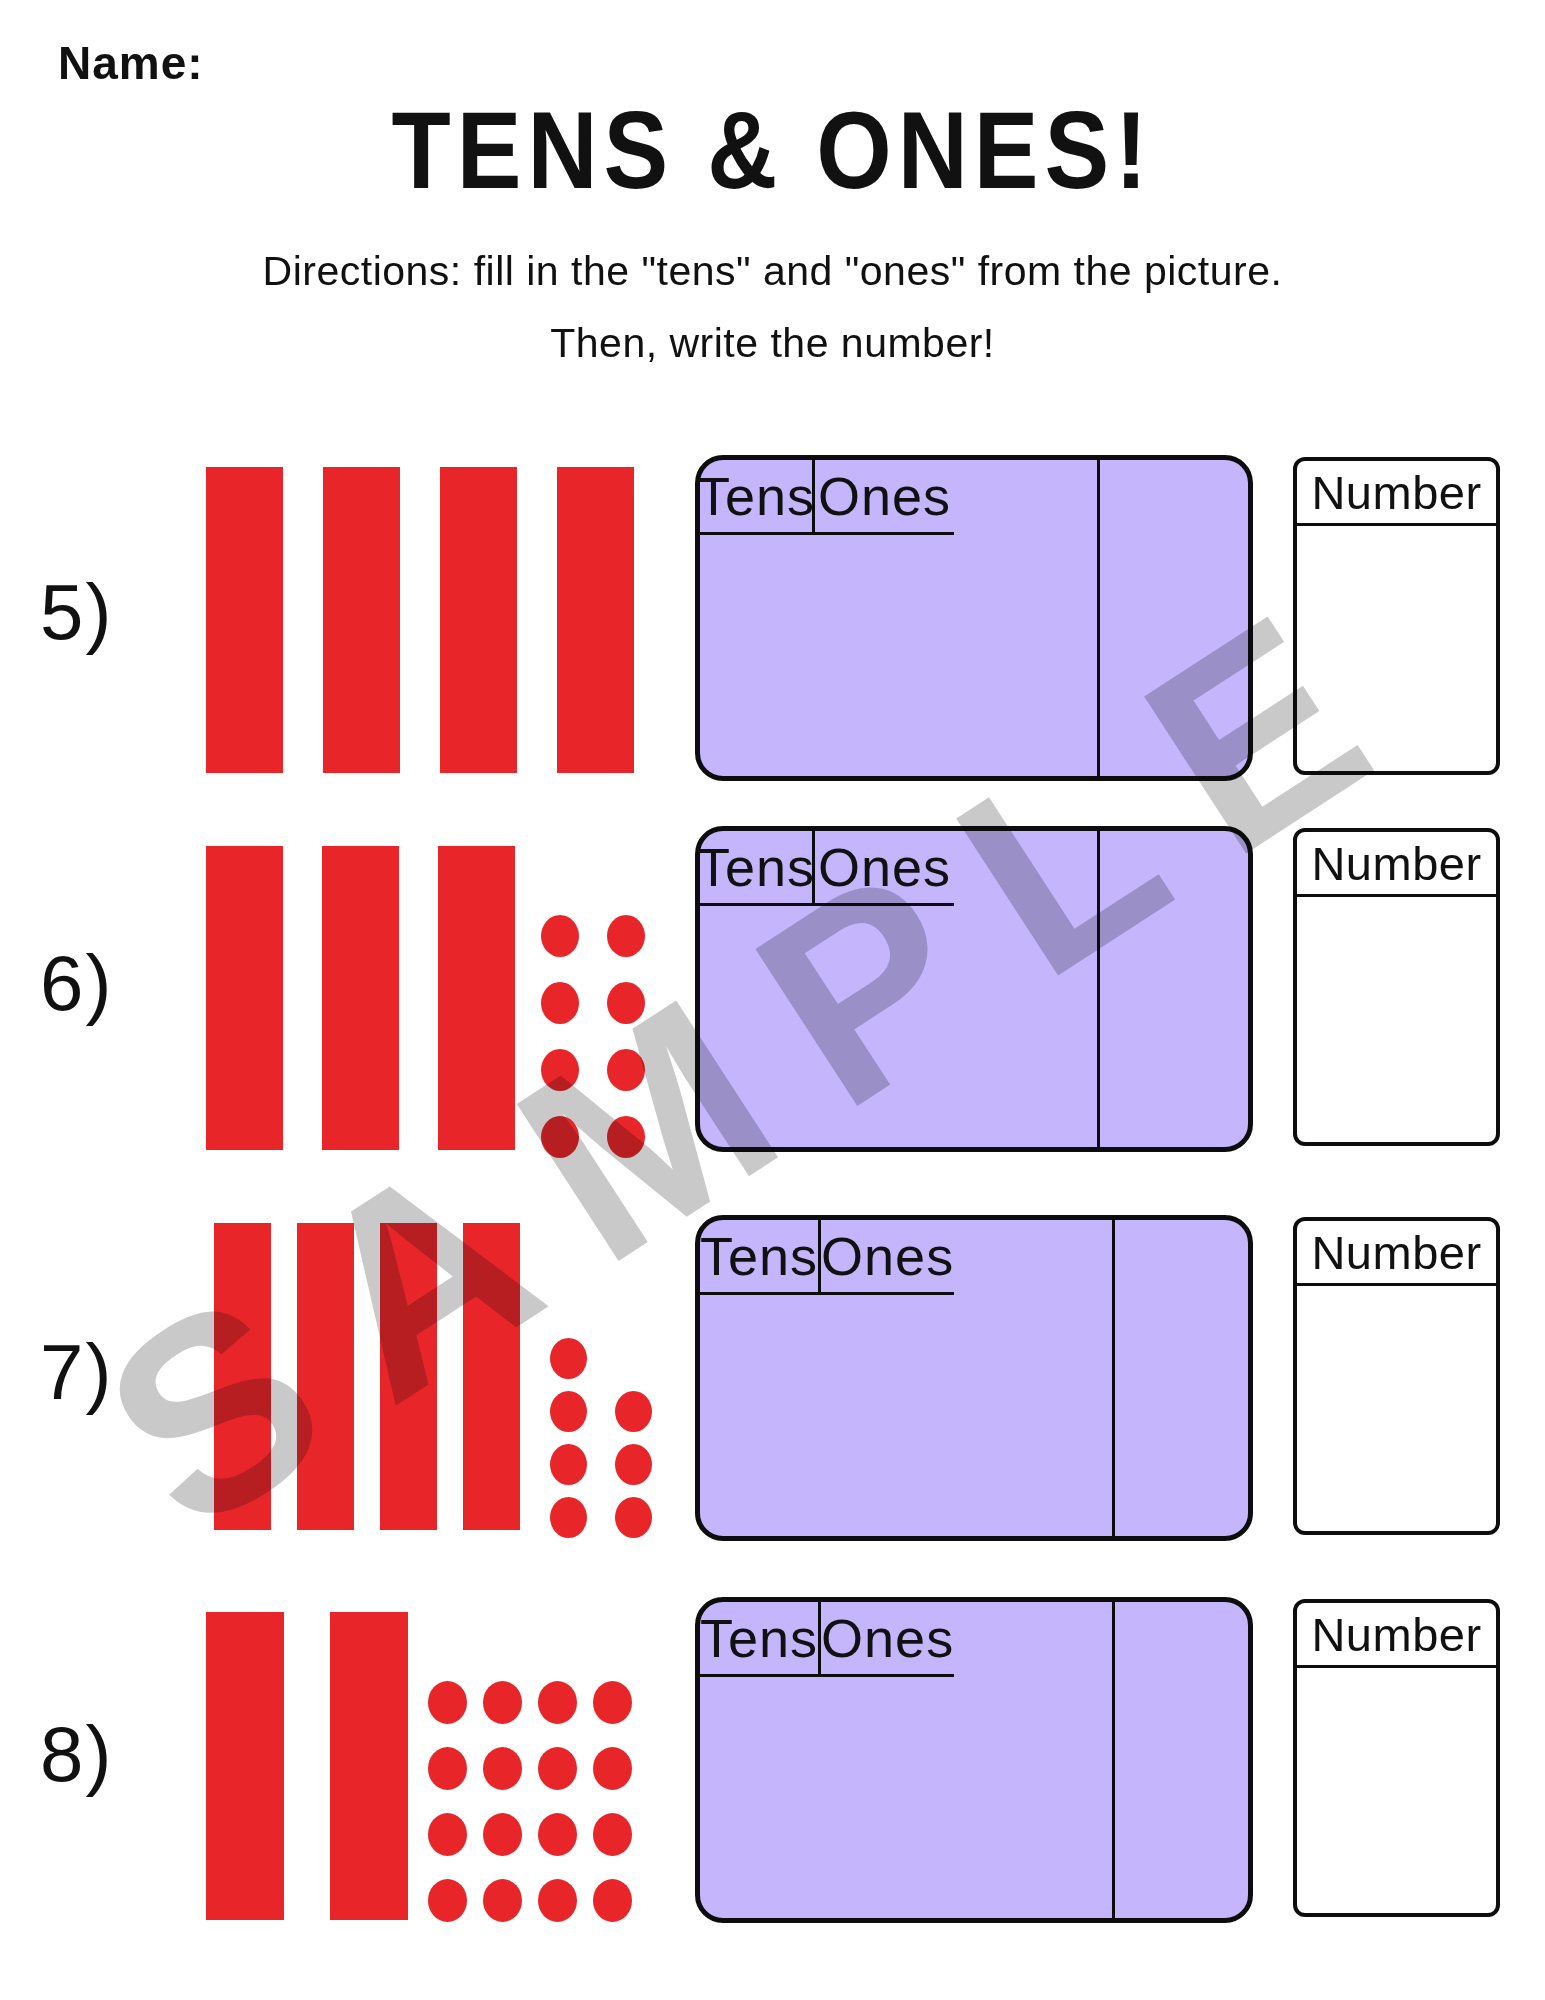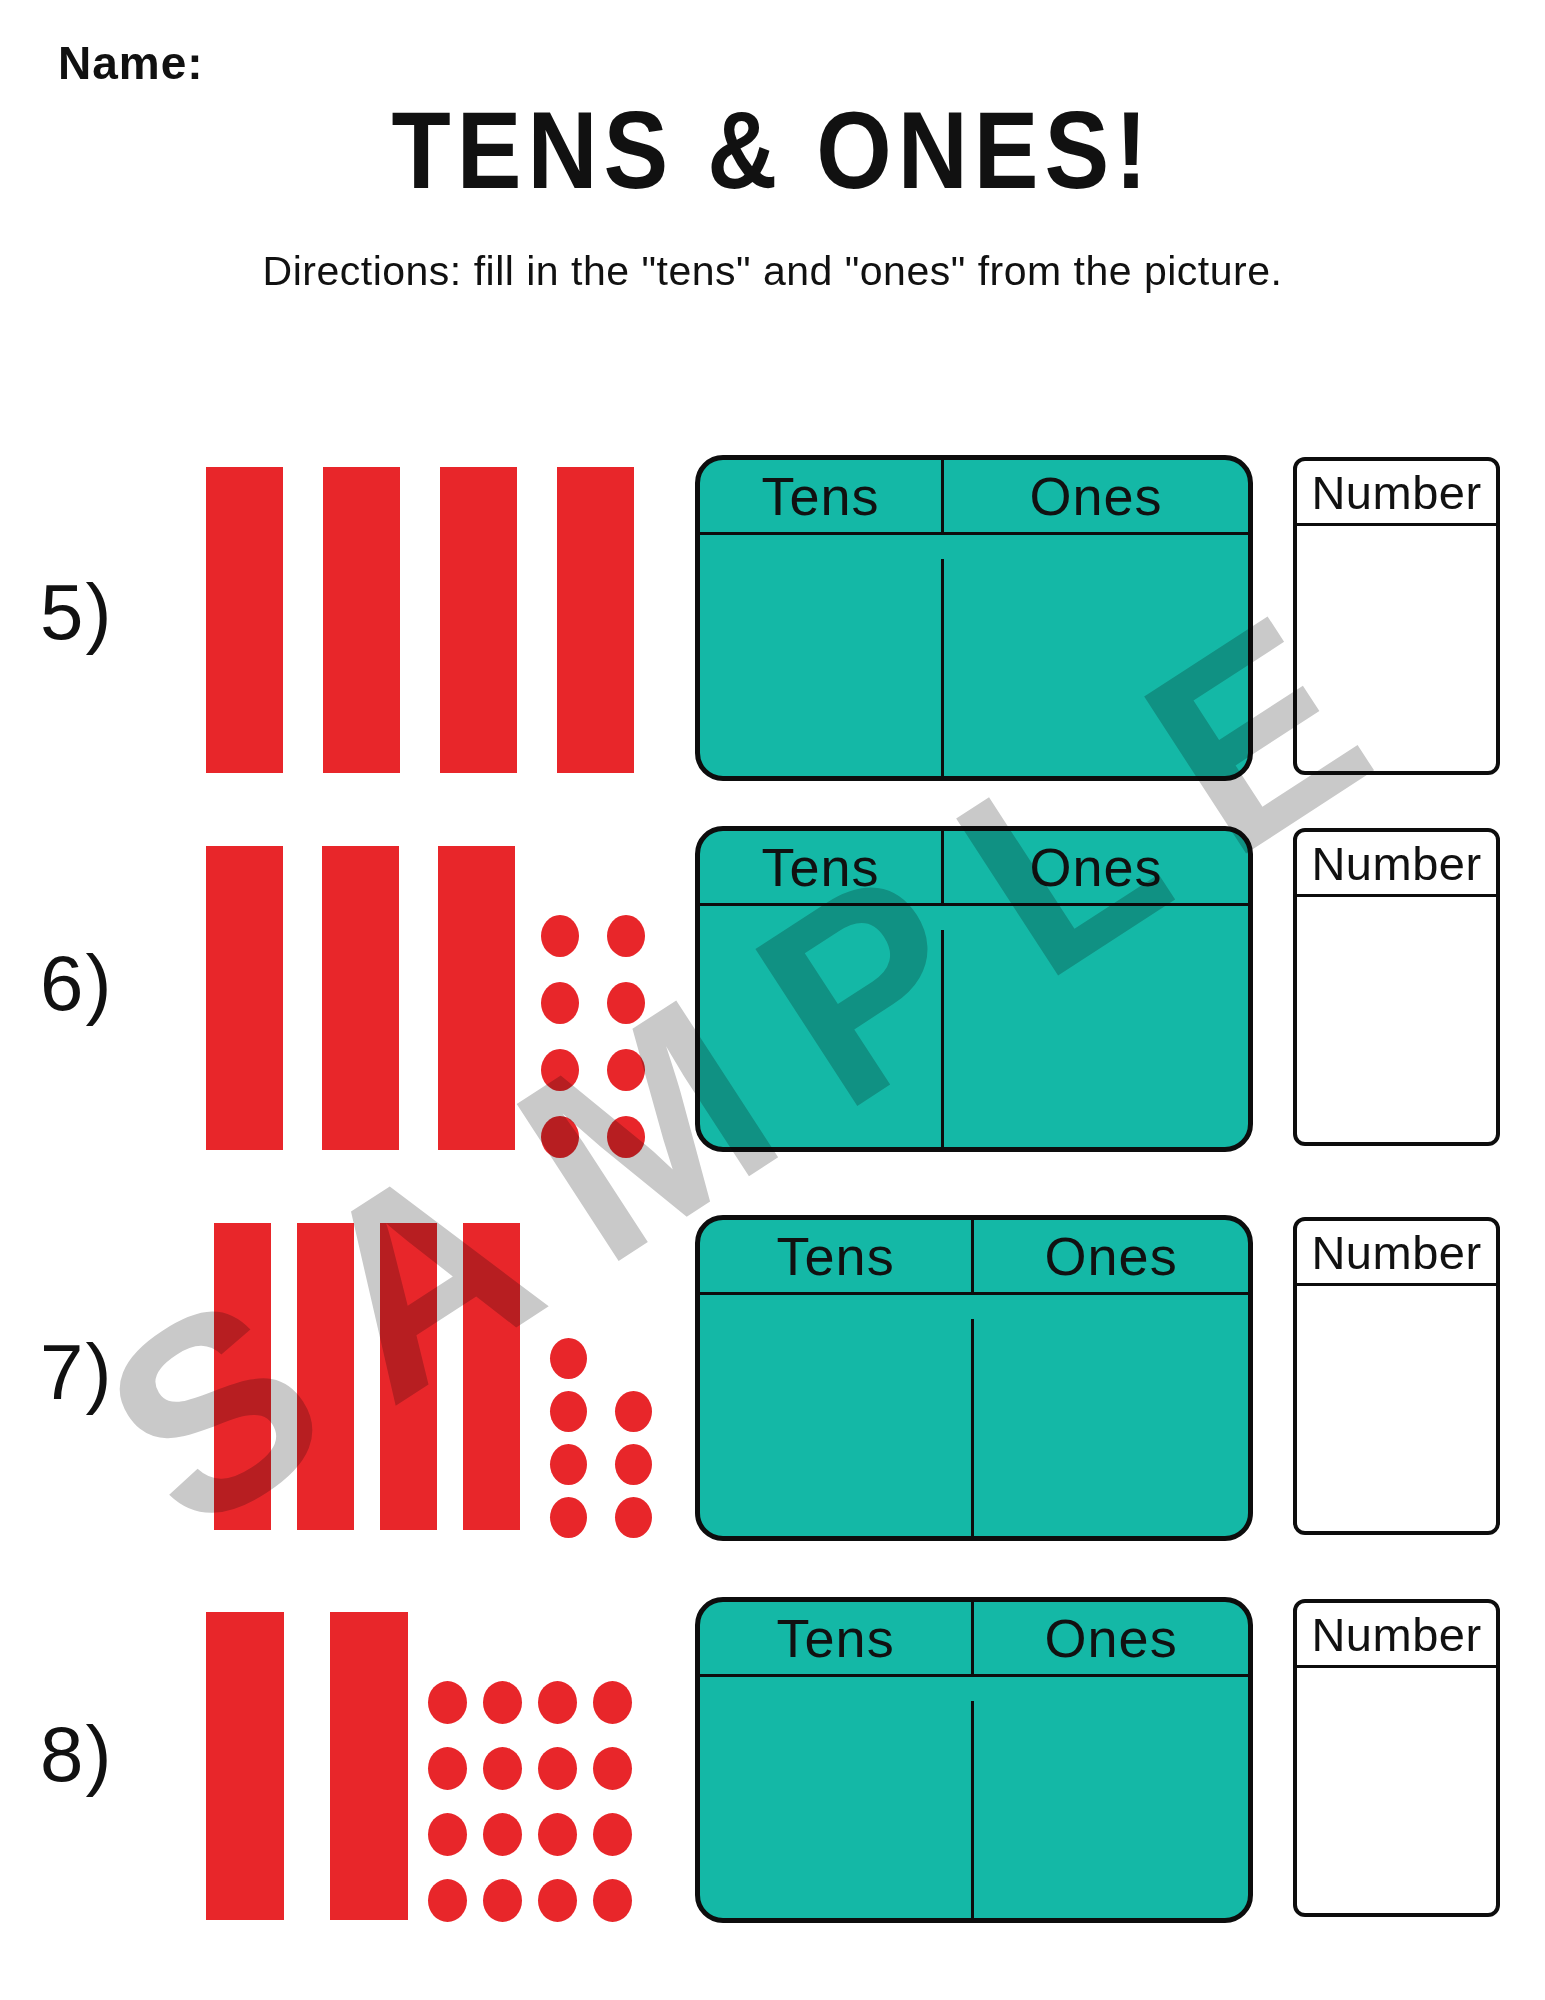--- a/index.html
+++ b/index.html
@@ -51,22 +51,22 @@
     position:absolute;
     background:var(--red);
     border-radius:50%;
   }
   
   .to-table{
     position:absolute; left:695px; top:0;
     width:548px; height:316px;
     border:5px solid #0d0d0d;
     border-radius:28px;
-    background:#14b8a6;
-    display:flex; flex-direction:column;gap:24px;
+    background:#c4b5fd;
+    display:flex; flex-direction:row;gap:24px;
   }
   .to-head{display:flex; height:72px; border-bottom:3px solid #0d0d0d;}
   .to-h-cell{
     display:flex; align-items:center; justify-content:center;
     font-size:54px; font-weight:400; letter-spacing:1px;
   }
   .to-h-cell.tens{width:var(--div);}
   .to-h-cell.ones{flex:1; border-left:3px solid #0d0d0d;}
   .to-body{display:flex; flex:1;}
   .to-cell.tens{width:var(--div);}
@@ -102,20 +102,21 @@
   }
 </style>
 </head>
 <body>
 
 <div class="page" style="--red: #e8262a; --wm: #c9c9c9;">
 
   <div class="name-label">Name:</div>
   <div class="title">Tens &amp; Ones!</div>
   <div class="directions line1">Directions: fill in the "tens" and "ones" from the picture.</div>
+  <div class="directions line2">Then, write the number!</div>
 
   <div class="problem-row" style="--row-top:455px; --div:44%;
               --bar-x0:206; --bar-w:77; --bar-pitch:117; --bar-top:12; --bar-h:306;">
     <div class="p-label">5)</div>
     <div class="to-table">
       <div class="to-head">
         <div class="to-h-cell tens">Tens</div>
         <div class="to-h-cell ones">Ones</div>
       </div>
       <div class="to-body">

